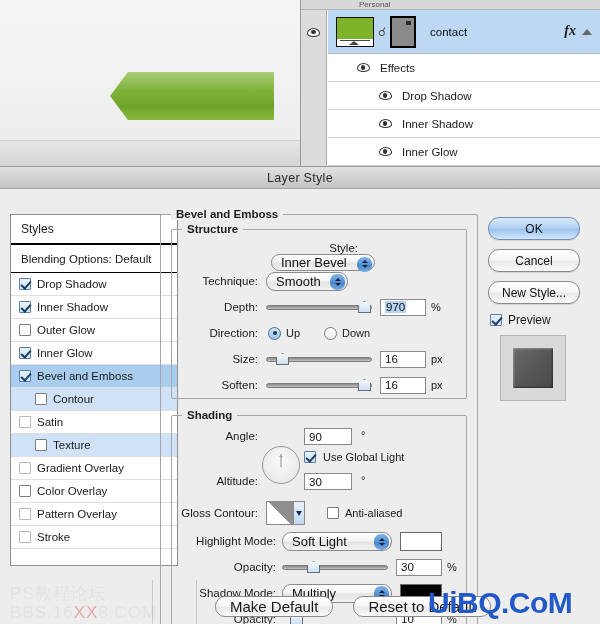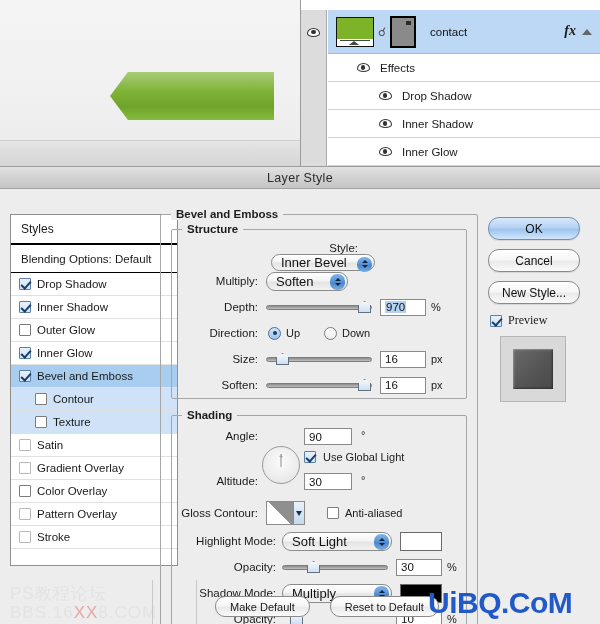--- a/index.html
+++ b/index.html
@@ -287,38 +287,38 @@
     height: 23px; width: 92px; border-radius: 11px; border: 1px solid #8a8a8a;
     background: linear-gradient(180deg,#ffffff 0%,#f6f6f6 47%,#e9e9e9 53%,#fafafa 100%);
     display: flex; align-items: center; justify-content: center;
     font-size: 12px; color: #111; margin-bottom: 9px;
     box-shadow: 0 1px 1px rgba(0,0,0,.10);
   }
   .btn.primary {
     background: linear-gradient(180deg,#d9e9fb 0%,#b4d2f3 46%,#9cc4ef 54%,#d2e6fb 100%);
     border-color: #6e8fb3;
   }
-  .preview-row { display: flex; align-items: center; margin: 3px 0 8px 2px; font-size: 12px; font-family: Liberation Serif, serif; }
+  .preview-row { display: flex; align-items: center; margin: 3px 0 8px 2px; font-size: 12px; }
   .preview-thumb {
     width: 66px; height: 66px; margin-left: 12px;
     background: #d9d9d9; border: 1px solid #b5b5b5;
     display: flex; align-items: center; justify-content: center;
   }
   .preview-inner {
     width: 40px; height: 40px;
     background: linear-gradient(135deg,#6a6a6a 0%,#555555 55%,#4a4a4a 100%);
     box-shadow: inset 1px 1px 2px rgba(255,255,255,.30), inset -1px -1px 2px rgba(0,0,0,.45);
   }
 
   
   .bottom-btns { position: absolute; left: 215px; top: 596px; display: flex; gap: 20px; }
   .btn-wide {
     height: 21px; padding: 0 14px; border-radius: 10px; border: 1px solid #8a8a8a;
     background: linear-gradient(180deg,#ffffff 0%,#f6f6f6 47%,#e9e9e9 53%,#fafafa 100%);
-    display: flex; align-items: center; justify-content: center; font-size: 11px;
+    display: flex; align-items: center; justify-content: center; font-size: 15px;
   }
 
   
   .wm-left {
     position: absolute; left: 10px; top: 584px; color: #e3e3e3;
     font-size: 17px; letter-spacing: 1px; line-height: 19px; user-select:none;
   }
   .wm-left .l2 { font-size: 17px; }
   .wm-left .xx { color: #e4a8a8; }
   .wm-right {
@@ -333,20 +333,21 @@
 
 <div id="root">
 
   <div class="canvas-area">
     <div class="arrow-shape"></div>
     <div class="arrow-inner"></div>
     <div class="canvas-strip"></div>
   </div>
 
   <div class="layers-panel">
+    <div class="lp-topstrip">Personal</div>
     <div class="lp-eyecol"></div>
     <div class="lp-body">
 
       <div class="layer-row">
         <div class="layer-eye-outer">
           <span class="eye"></span>
         </div>
         <div class="layer-thumb">
           <div class="layer-thumb-fill"></div>
           <div class="layer-thumb-line"></div>
@@ -422,27 +423,27 @@
             <span>Inner Glow</span>
           </div>
           <div class="style-item selected">
             <span class="cb checked"></span>
             <span>Bevel and Emboss</span>
           </div>
           <div class="style-item sub sub-selected">
             <span class="cb"></span>
             <span>Contour</span>
           </div>
+          <div class="style-item">
+            <span class="cb faded"></span>
+            <span>Satin</span>
+          </div>
           <div class="style-item sub sub-selected">
             <span class="cb"></span>
             <span>Texture</span>
-          </div>
-          <div class="style-item">
-            <span class="cb faded"></span>
-            <span>Satin</span>
           </div>
           <div class="style-item">
             <span class="cb faded"></span>
             <span>Gradient Overlay</span>
           </div>
           <div class="style-item">
             <span class="cb"></span>
             <span>Color Overlay</span>
           </div>
           <div class="style-item">
@@ -469,23 +470,23 @@
               <div class="popup" style="width:104px; margin-left:8px;">
                 <span>Inner Bevel</span>
                 <span class="arrows">
                     <i class="u"></i>
                     <i class="d"></i>
                   </span>
               </div>
             </div>
 
             <div class="row">
-              <span class="rlabel" style="width:78px;">Multiply:</span>
+              <span class="rlabel" style="width:78px;">Technique:</span>
               <div class="popup" style="width:82px; margin-left:8px;">
-                <span>Soften</span>
+                <span>Smooth</span>
                 <span class="arrows">
                     <i class="u"></i>
                     <i class="d"></i>
                   </span>
               </div>
             </div>
 
             <div class="row">
               <span class="rlabel" style="width:78px;">Depth:</span>
               <div class="slider" style="width:106px; margin-left:8px;">

